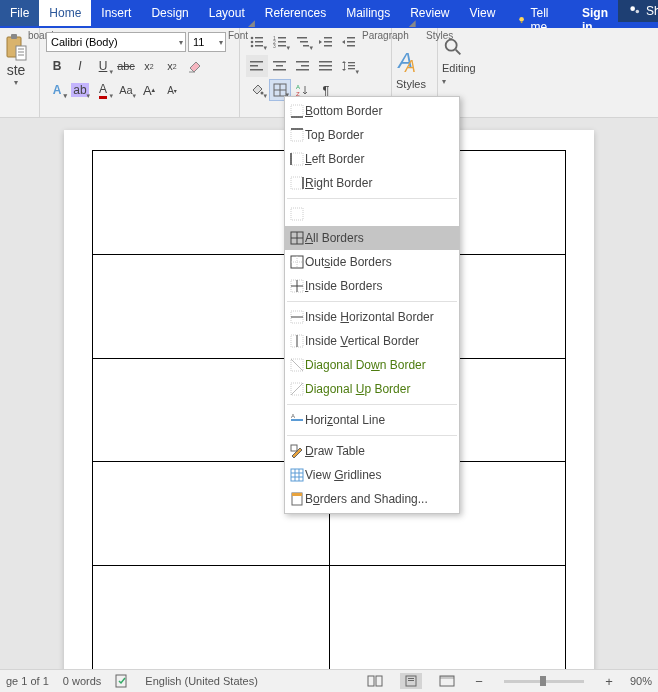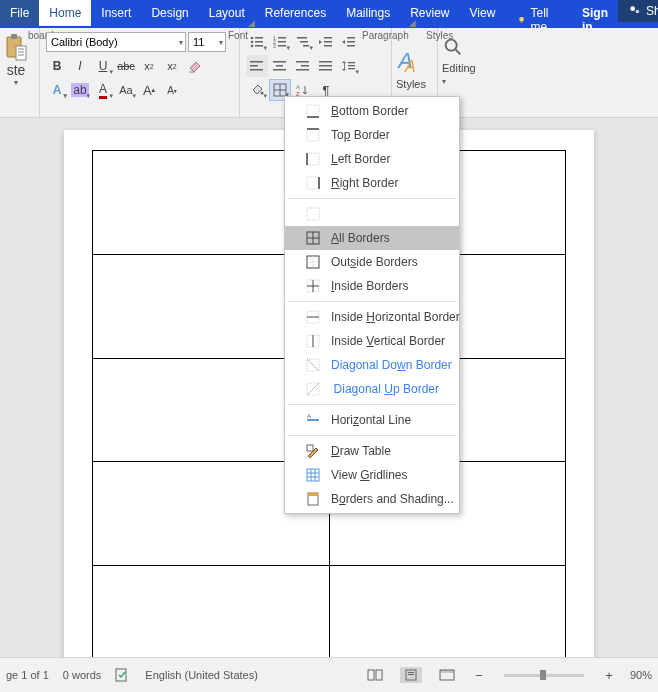--- a/index.html
+++ b/index.html
@@ -56,30 +56,30 @@
     .launcher { font-size: 9px; color: #888; text-align: right; padding-right: 3px; margin-top: -12px; }
 
     
     .docarea { position: absolute; top: 118px; left: 0; right: 0; bottom: 20px; background: #e6e6e6; display: flex; justify-content: center; overflow: hidden; }
     .page { width: 530px; height: 560px; background: #fff; box-shadow: 0 2px 6px rgba(0,0,0,0.2); margin-top: 12px; padding: 20px 28px; }
     .tbl { width: 100%; height: 520px; border-collapse: collapse; }
     .tbl td { border: 1px solid #000; }
 
     
     .borders-menu { position: absolute; top: 96px; left: 284px; width: 176px; background: #fff; border: 1px solid #c6c6c6; box-shadow: 2px 2px 6px rgba(0,0,0,0.25); z-index: 10; padding: 2px 0; }
-    .menu-item { display: flex; align-items: center; height: 24px; padding: 0 20px; font-size: 12px; color: #444; cursor: default; gap: 10px; }
+    .menu-item { display: flex; align-items: center; height: 24px; padding: 0 4px; font-size: 12px; color: #444; cursor: default; }
     .menu-item:hover, .menu-item.hover { background: #c5c5c5; }
-    .menu-item.disabled { color: #3b82f6; text-align: right; }
+    .menu-item.disabled { color: #4d7c0f; }
     .menu-sep { height: 1px; background: #e0e0e0; margin: 3px 2px; }
     .mi-icon { width: 16px; height: 16px; display: flex; align-items: center; justify-content: center; flex-shrink: 0; }
     .mi-text { flex: 1; white-space: nowrap; }
     .mi-text u { text-decoration: underline; }
 
     
-    .statusbar { position: absolute; bottom: 0; left: 0; right: 0; height: 20px; background: #f1f1f1; border-top: 1px solid #d4d4d4; display: flex; align-items: center; font-size: 11px; color: #555; padding: 17px 6px; gap: 14px; }
+    .statusbar { position: absolute; bottom: 0; left: 0; right: 0; height: 20px; background: #f1f1f1; border-top: 1px solid #d4d4d4; display: flex; align-items: center; font-size: 11px; color: #555; padding: 11px 6px; gap: 14px; }
     .statusbar .spacer2 { flex: 1; }
     .view-btn { width: 22px; height: 16px; display: flex; align-items: center; justify-content: center; cursor: pointer; }
     .view-btn.active { background: #d4d4d4; }
     .zoom-slider { width: 80px; height: 3px; background: #ccc; position: relative; margin: 0 4px; }
     .zoom-thumb { width: 6px; height: 10px; background: #888; position: absolute; top: -4px; left: 36px; }
     .zoom-btn { width: 14px; font-size: 13px; text-align: center; cursor: pointer; }
 
     svg { display: block; }
   </style>
 </head>

